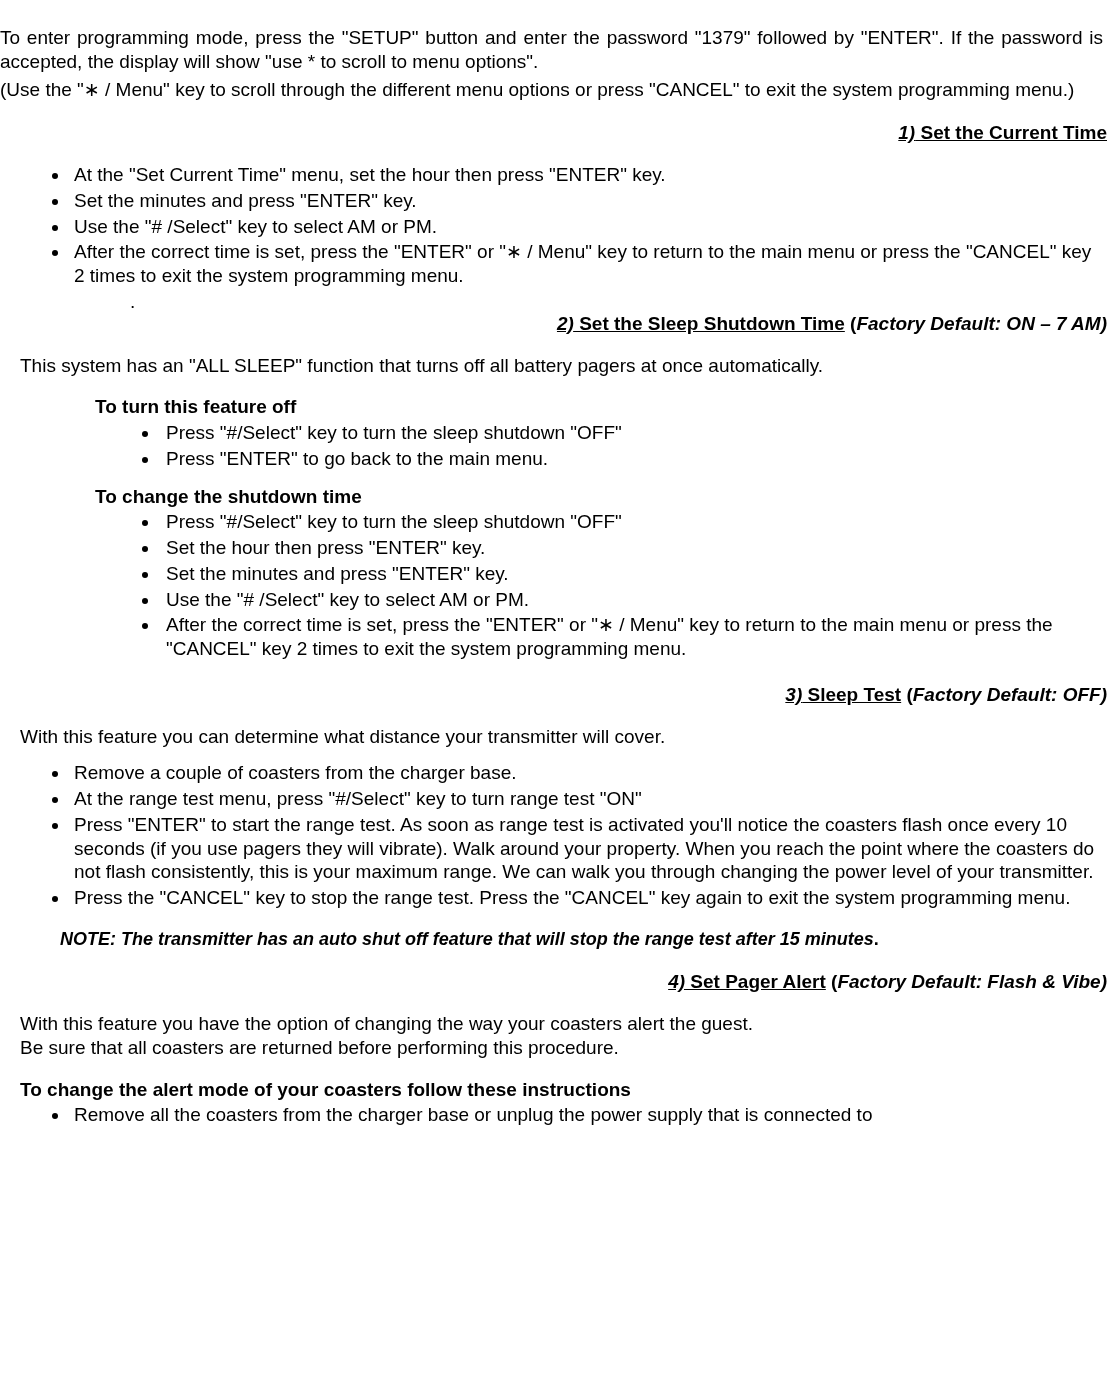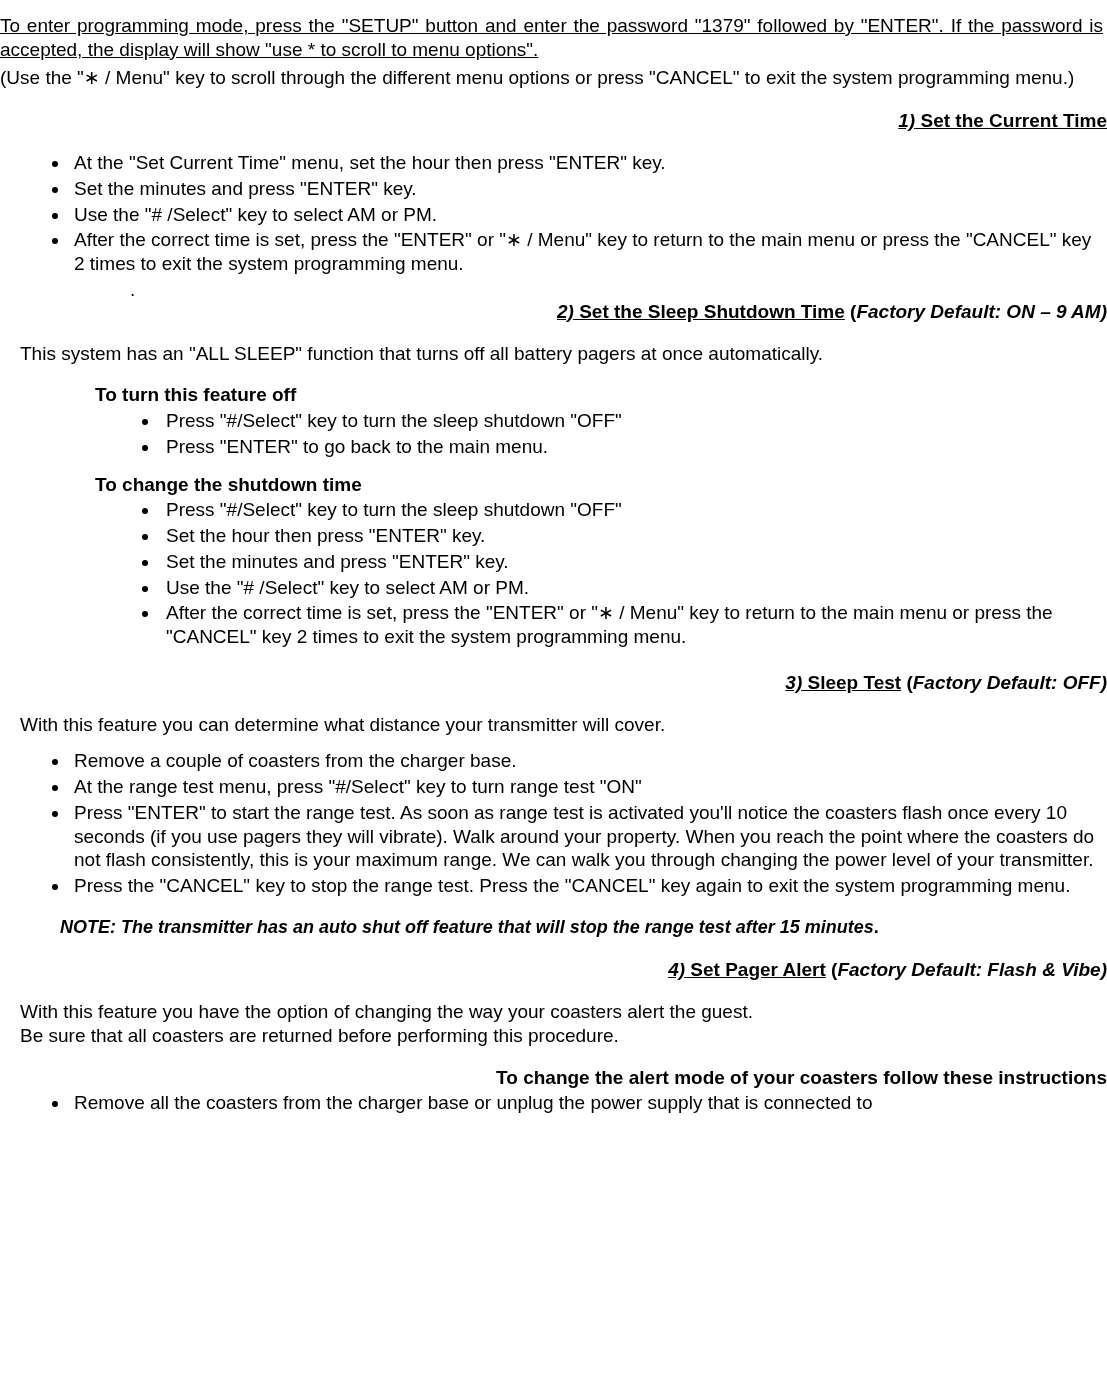--- a/index.html
+++ b/index.html
@@ -11,22 +11,21 @@
       font-family: Arial, Helvetica, sans-serif;
       font-size: 19px;
       line-height: 1.25;
       color: #000;
       background: #fff;
       width: 1107px;
       padding: 10px 0 0 0;
     }
     .intro {
       text-align: justify;
-      margin: 4px 4px 4px 0;
-      text-decoration: underline;
+      margin: 16px 4px 4px 0;
     }
     .intro2 {
       text-align: justify;
       margin: 0 4px 20px 0;
     }
     .indent1 {
       margin-left: 20px;
     }
     .section-head {
       font-weight: bold;
@@ -85,42 +84,41 @@
       margin-top: 18px;
       margin-bottom: 2px;
       font-size: 18px;
     }
     .note .tail { font-style: normal; }
     .tochange {
       font-weight: bold;
       margin-left: 20px;
       margin-top: 18px;
       margin-bottom: 2px;
-      text-align: right;
     }
   </style>
 </head>
 <body>
 
 <p class="intro">To enter programming mode, press the "SETUP" button and enter the password "1379" followed by "ENTER". If the password is accepted, the display will show "use * to scroll to menu options".</p>
 <p class="intro2">  (Use the "∗ / Menu" key to scroll through the different menu options or press "CANCEL" to exit the system programming menu.)</p>
 
 <p class="section-head indent1">
   <span class="num">1)</span><span class="title"> Set the Current Time</span>
 </p>
 <ul class="disc">
   <li>At the "Set Current Time" menu, set the hour then press "ENTER" key.</li>
   <li>Set the minutes and press "ENTER" key.</li>
   <li>Use the "# /Select" key to select AM or PM.</li>
   <li>After the correct time is set, press the "ENTER" or "∗ / Menu" key to return to the main menu or press the "CANCEL" key 2 times to exit the system programming menu.</li>
 </ul>
 <div class="dot">.</div>
 
 <p class="section-head indent1">
-  <span class="num">2)</span><span class="title"> Set the Sleep Shutdown Time</span><span class="paren"> (</span><span class="default">Factory Default: ON – 9 AM)</span>
+  <span class="num">2)</span><span class="title"> Set the Sleep Shutdown Time</span><span class="paren"> (</span><span class="default">Factory Default: ON – 7 AM)</span>
 </p>
 <p class="desc">This system has an "ALL SLEEP" function that turns off all battery pagers at once automatically.</p>
 
 <p class="subhead">To turn this feature off</p>
 <ul class="bullets">
   <li>Press "#/Select" key to turn the sleep shutdown "OFF"</li>
   <li>Press "ENTER" to go back to the main menu.</li>
 </ul>
 
 <p class="subhead">To change the shutdown time</p>

